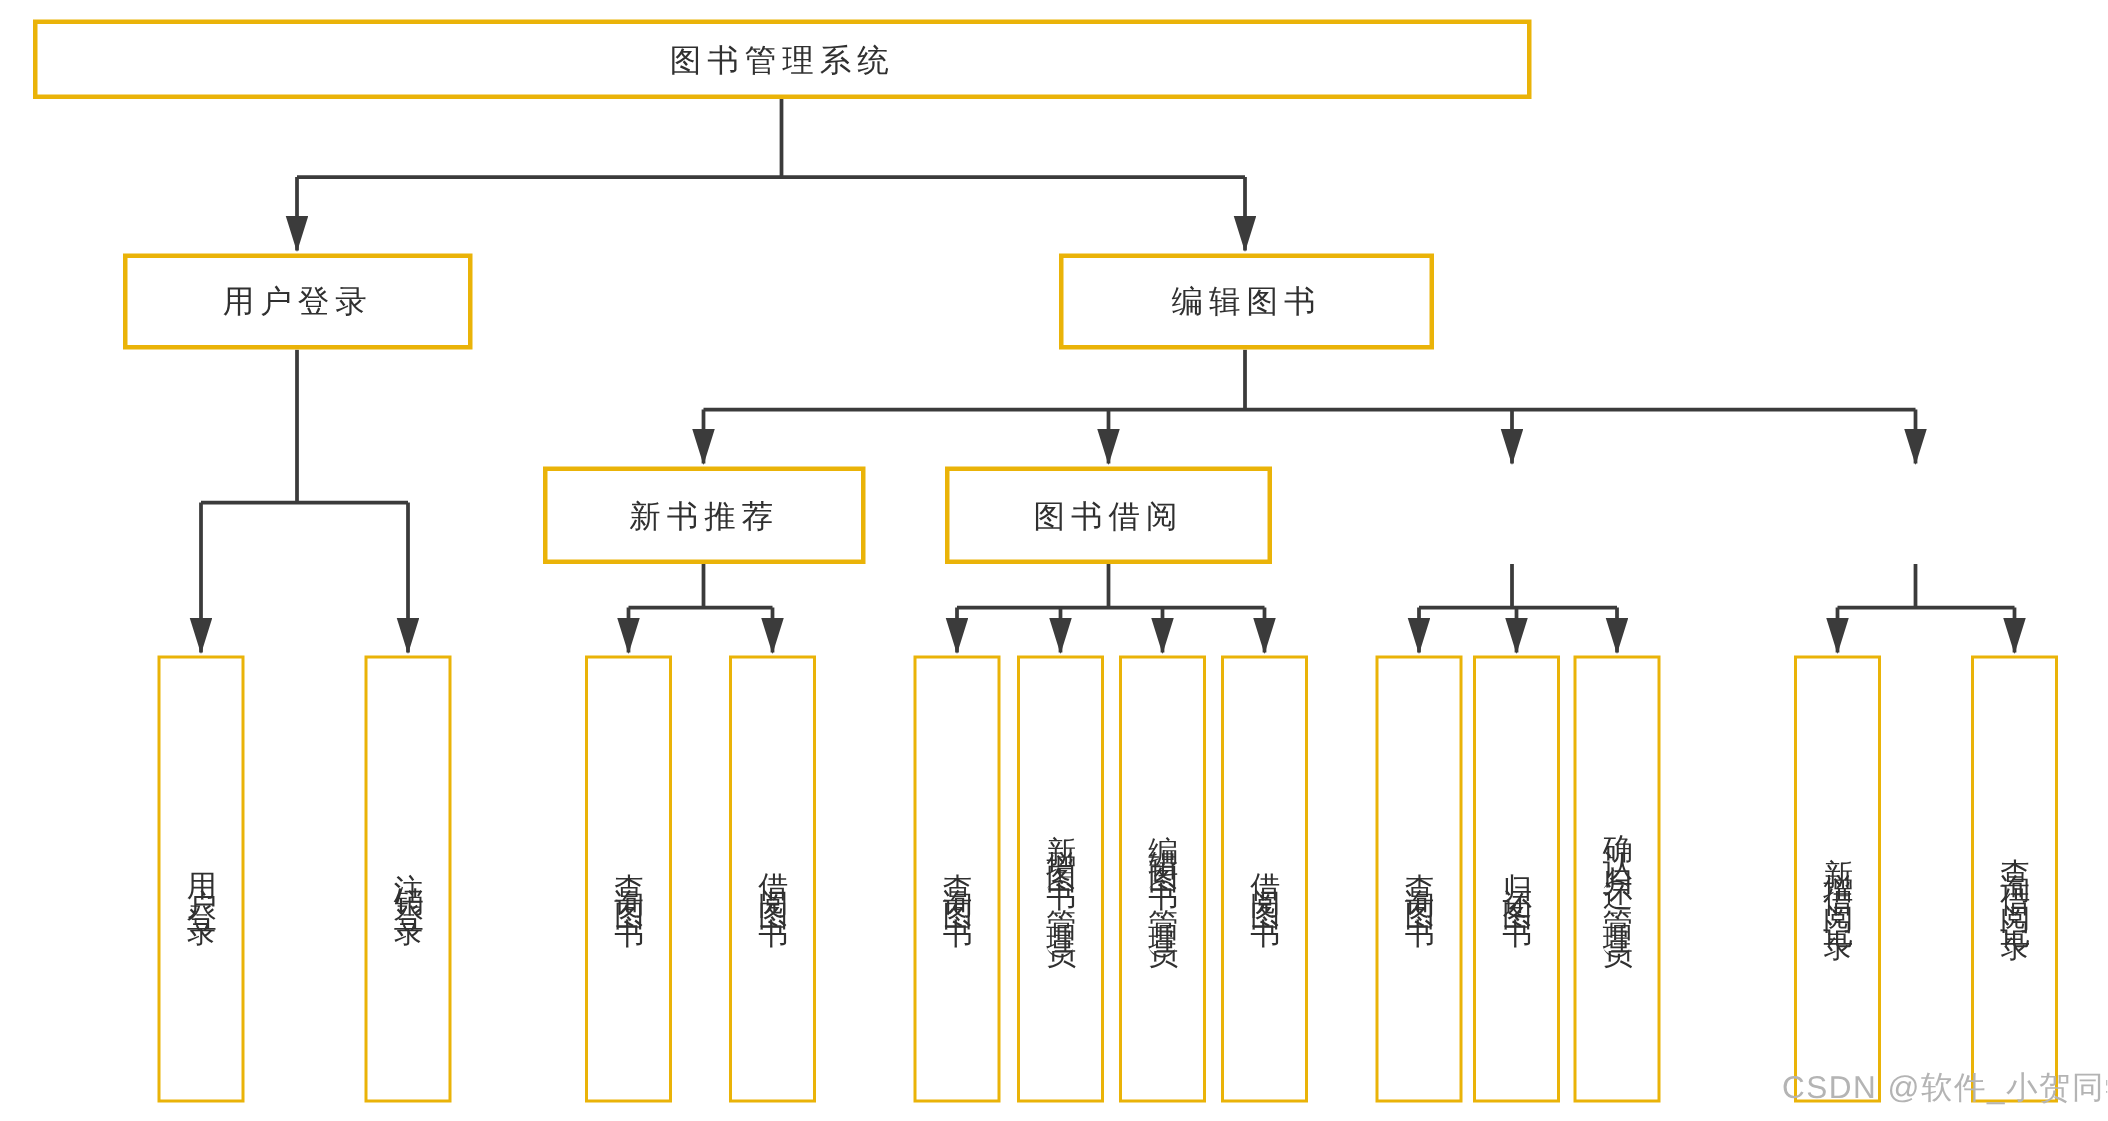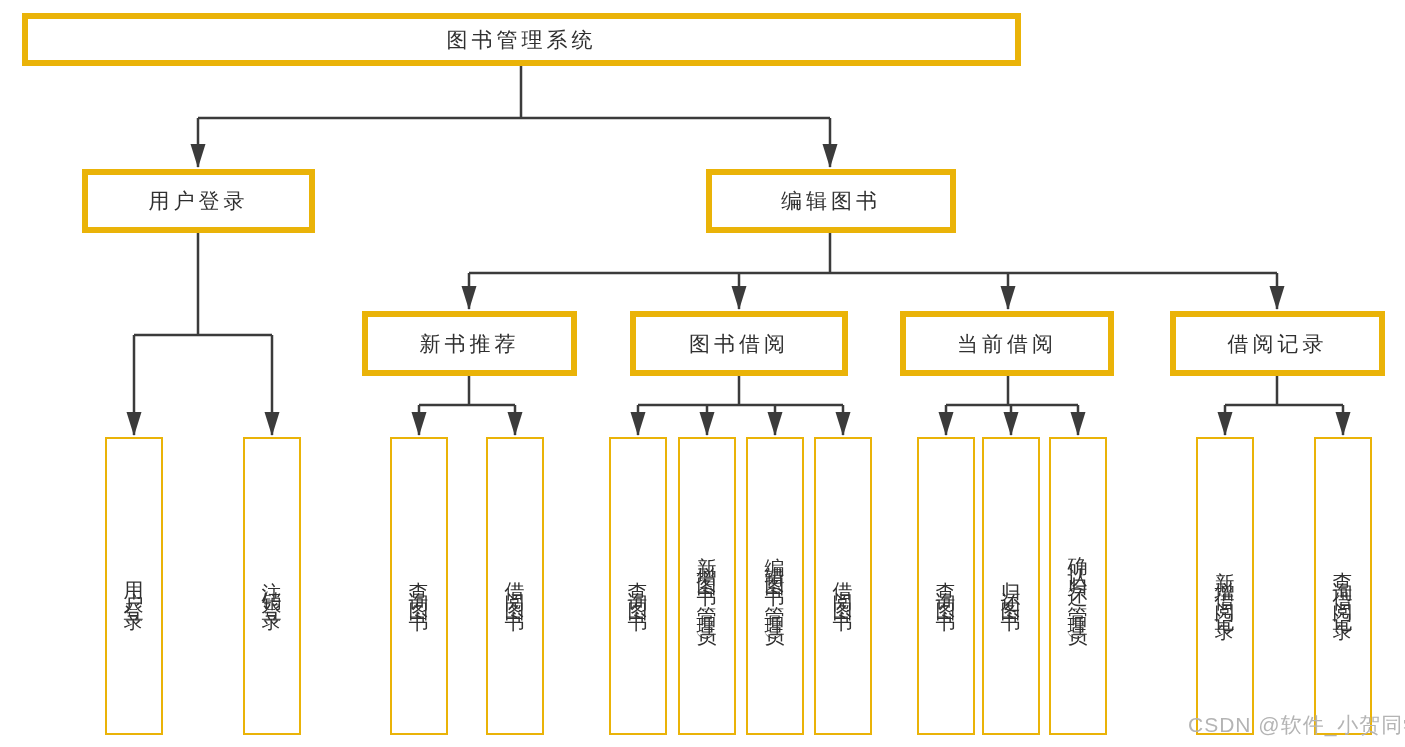--- a/index.html
+++ b/index.html
@@ -7,21 +7,21 @@
     position:relative;
     width:1405px; height:747px;
     background:#ffffff;
     font-family:"Liberation Sans","DejaVu Sans",sans-serif;
     overflow:hidden;
   }
   #wires { position:absolute; left:0; top:0; width:1405px; height:747px; }
   .box {
     position:absolute;
     background:#ffffff;
-    border:6px solid #eab308;
+    border:3px solid #eab308;
     box-sizing:border-box;
     display:flex; align-items:center; justify-content:center;
     color:#303030;
     font-size:21px;
     letter-spacing:4px;
     z-index:2;
     white-space:nowrap;
   }
   .leaf {
     border-width:2.5px;
@@ -109,22 +109,20 @@
     </g>
   </svg>
 
   <div class="box" id="n-root">图书管理系统</div>
 
   <div class="box" id="n-user-login">用户登录</div>
   <div class="box" id="n-book-mgmt">编辑图书</div>
 
   <div class="box" id="n-new-book">新书推荐</div>
   <div class="box" id="n-book-borrow">图书借阅</div>
-  <div class="box" id="n-current">当前借阅</div>
-  <div class="box" id="n-record">借阅记录</div>
 
   <div class="box leaf" id="l-user-login">
     <span>用户登录</span>
   </div>
   <div class="box leaf" id="l-logout">
     <span>注销登录</span>
   </div>
   <div class="box leaf" id="l-nb-query">
     <span>查询图书</span>
   </div>

